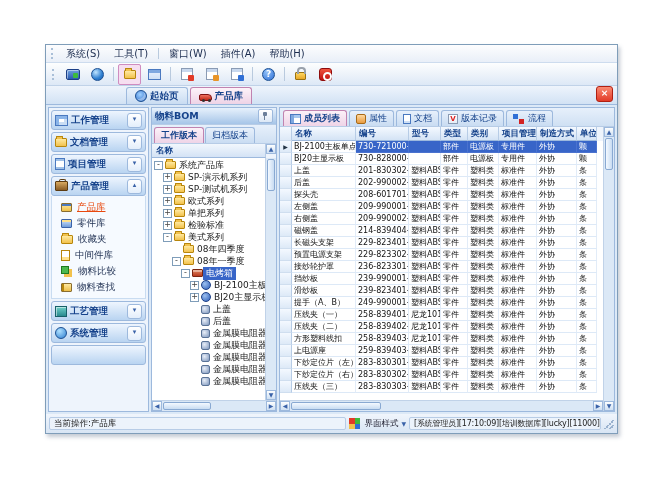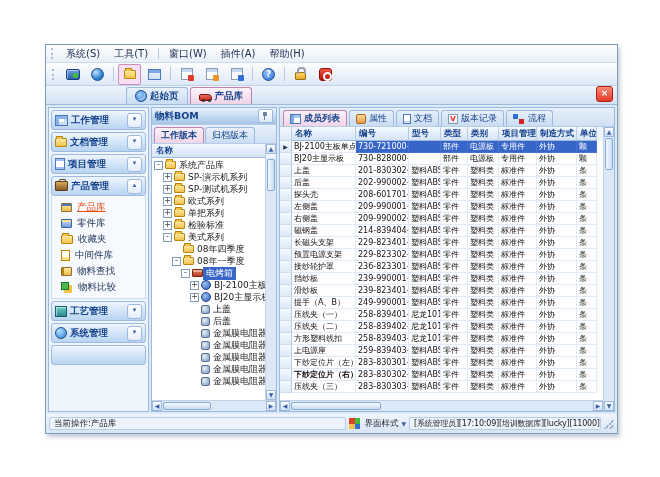--- a/index.html
+++ b/index.html
@@ -242,26 +242,26 @@
             </div>
             <div class="sit">
               <span class="xic fav-icon"></span>
               <span class="slab">收藏夹</span>
             </div>
             <div class="sit">
               <span class="xic mid-icon"></span>
               <span class="slab">中间件库</span>
             </div>
             <div class="sit">
+              <span class="xic compare-icon"></span>
+              <span class="slab">物料比较</span>
+            </div>
+            <div class="sit">
               <span class="xic search-lib-icon"></span>
               <span class="slab">物料查找</span>
-            </div>
-            <div class="sit">
-              <span class="xic compare-icon"></span>
-              <span class="slab">物料比较</span>
             </div>
           </div>
           <div class="sgh">
             <span class="xic process-icon"></span>
             <span>工艺管理</span>
             <span class="chev">▾</span>
           </div>
           <div class="sgh">
             <span class="xic sysmgmt-icon"></span>
             <span>系统管理</span>
@@ -635,21 +635,21 @@
                 <div class="gc" style="width: 53px;">283-830301-00X</div>
                 <div class="gc" style="width: 32px;">塑料ABS</div>
                 <div class="gc" style="width: 27px;">零件</div>
                 <div class="gc" style="width: 31px;">塑料类</div>
                 <div class="gc" style="width: 38px;">标准件</div>
                 <div class="gc" style="width: 40px;">外协</div>
                 <div class="gc" style="width: 20px;">条</div>
               </div>
               <div class="grow">
                 <div class="gind"></div>
-                <div class="gc gname" style="width: 64px; font-weight: bold;">下纱定位片（右）</div>
+                <div class="gc gname" style="width: 64px;">下纱定位片（右）</div>
                 <div class="gc" style="width: 53px;">283-830302-00X</div>
                 <div class="gc" style="width: 32px;">塑料ABS</div>
                 <div class="gc" style="width: 27px;">零件</div>
                 <div class="gc" style="width: 31px;">塑料类</div>
                 <div class="gc" style="width: 38px;">标准件</div>
                 <div class="gc" style="width: 40px;">外协</div>
                 <div class="gc" style="width: 20px;">条</div>
               </div>
               <div class="grow">
                 <div class="gind"></div>

